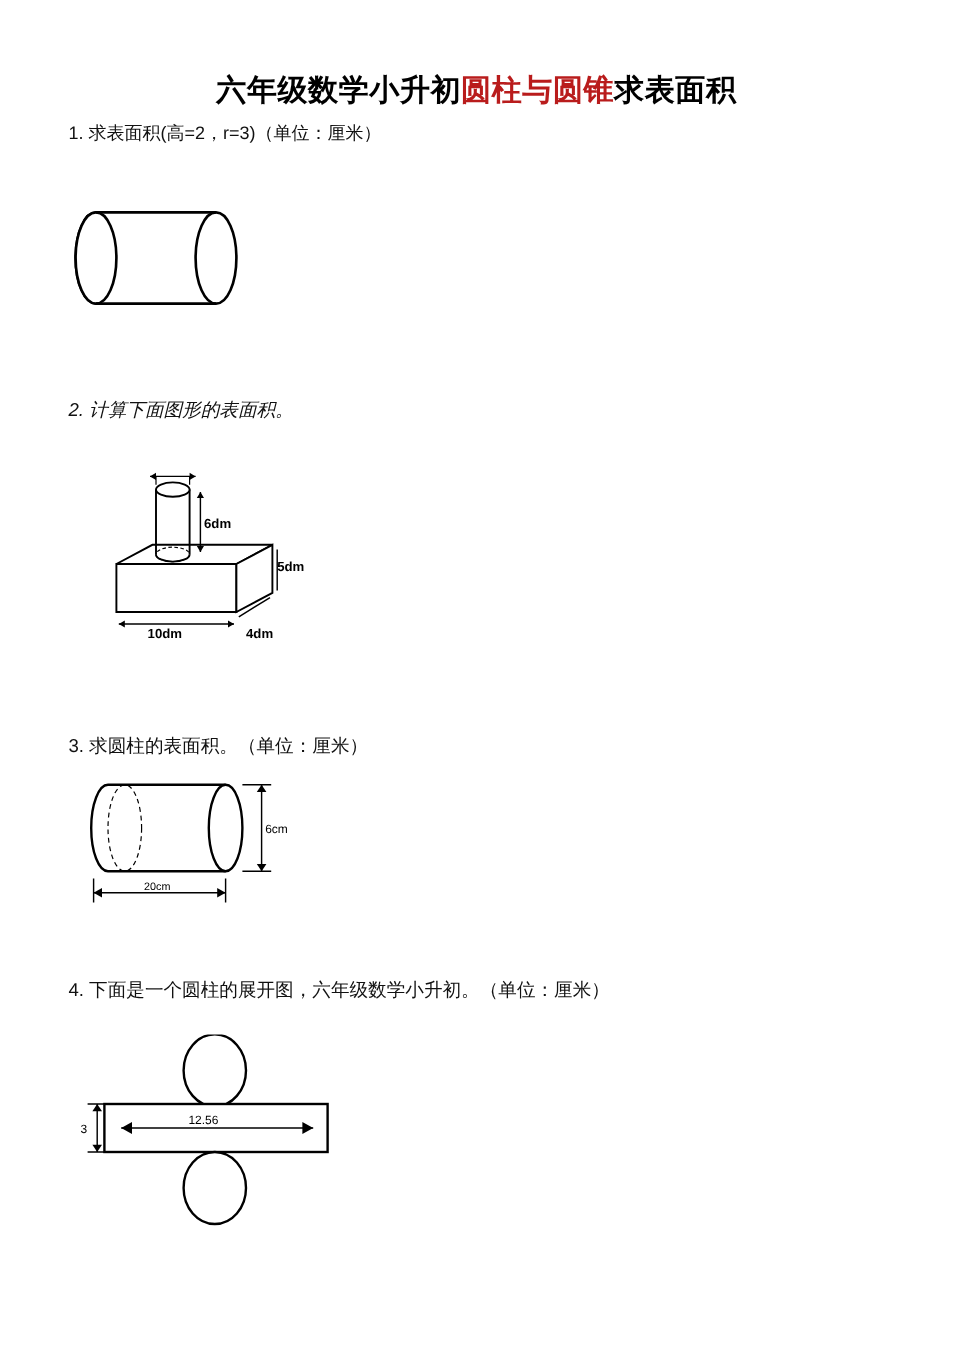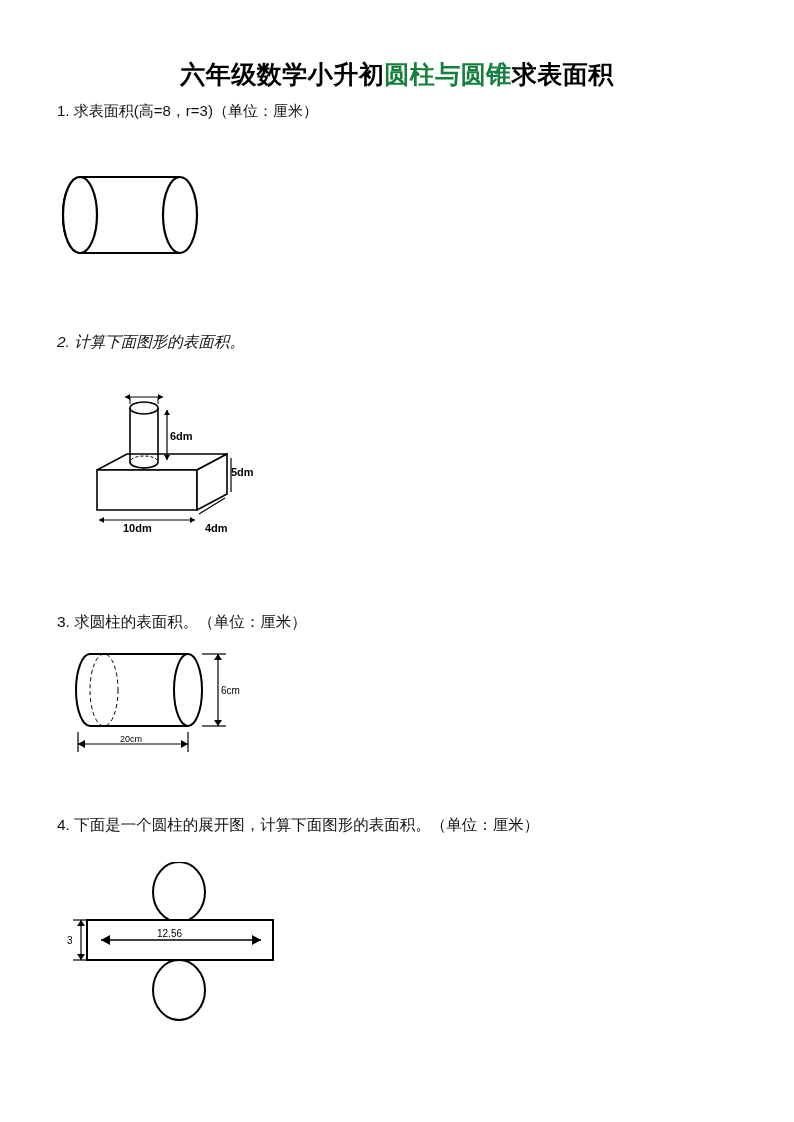--- a/index.html
+++ b/index.html
@@ -28,21 +28,21 @@
     left: 0;
     width: 794px;
     text-align: center;
     font-size: 25px;
     font-weight: bold;
     font-family: "Liberation Sans", sans-serif;
     letter-spacing: 0.5px;
     white-space: nowrap;
   }
   .title .hl {
-    color: #15803d;
+    color: #b91c1c;
   }
   .q {
     position: absolute;
     font-size: 15.5px;
     font-family: "Liberation Sans", sans-serif;
     color: #111;
     white-space: nowrap;
   }
   .q1 { top: 102px; left: 57px; font-size: 15px; }
   .q2 { top: 332px; left: 57px; font-style: italic; }
@@ -70,21 +70,21 @@
     fill: #000;
   }
 </style>
 </head>
 <body>
 
 <div class="page">
 
   <div class="title"><span>六年级数学小升初</span><span class="hl">圆柱与圆锥</span><span>求表面积</span></div>
 
-  <div class="q q1"><span>1.</span> <span>求表面积(高=8，r=3)（单位：厘米）</span></div>
+  <div class="q q1"><span>1.</span> <span>求表面积(高=2，r=3)（单位：厘米）</span></div>
 
   <div class="fig" style="top:165px; left:55px;">
     <svg width="160" height="100" viewBox="0 0 160 100">
 
       <path d="M 25 12 L 125 12" stroke="#000" stroke-width="2.2" fill="none"></path>
       <path d="M 25 88 L 125 88" stroke="#000" stroke-width="2.2" fill="none"></path>
       <ellipse cx="25" cy="50" rx="17" ry="38" stroke="#000" stroke-width="2.2" fill="none"></ellipse>
       <ellipse cx="125" cy="50" rx="17" ry="38" stroke="#000" stroke-width="2.2" fill="none"></ellipse>
       <path d="M 8 50 A 17 38 0 0 0 25 88 L 25 12 A 17 38 0 0 0 8 50" fill="#ffffff" stroke="none"></path>
       <path d="M 8 50 A 17 38 0 0 1 25 12" stroke="#000" stroke-width="2.2" fill="none"></path>
@@ -154,21 +154,21 @@
 
       <path d="M 20 104 L 130 104" stroke="#000" stroke-width="1.2"></path>
       <path d="M 20 104 l 7 -4 l 0 8 Z" fill="#000"></path>
       <path d="M 130 104 l -7 -4 l 0 8 Z" fill="#000"></path>
       <path d="M 20 92 L 20 112" stroke="#000" stroke-width="1.2"></path>
       <path d="M 130 92 L 130 112" stroke="#000" stroke-width="1.2"></path>
       <text class="lbl-sm" x="62" y="102">20cm</text>
     </svg>
   </div>
 
-  <div class="q q4"><span>4.</span> <span>下面是一个圆柱的展开图，计算下面图形的表面积。（单位：厘米）</span></div>
+  <div class="q q4"><span>4.</span> <span>下面是一个圆柱的展开图，六年级数学小升初。（单位：厘米）</span></div>
 
   <div class="fig" style="top:862px; left:65px;">
     <svg width="230" height="170" viewBox="0 0 230 170">
 
       <ellipse cx="114" cy="30" rx="26" ry="30" fill="#ffffff" stroke="#000" stroke-width="2"></ellipse>
 
       <rect x="22" y="58" width="186" height="40" fill="#ffffff" stroke="#000" stroke-width="2"></rect>
 
       <ellipse cx="114" cy="128" rx="26" ry="30" fill="#ffffff" stroke="#000" stroke-width="2"></ellipse>
 

